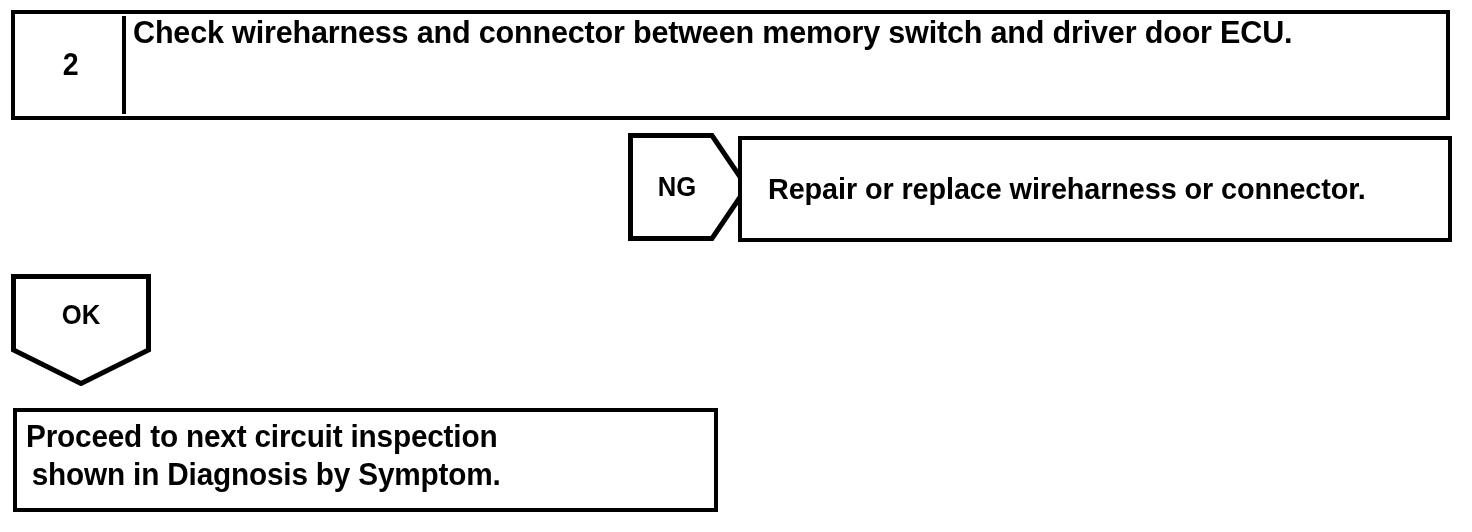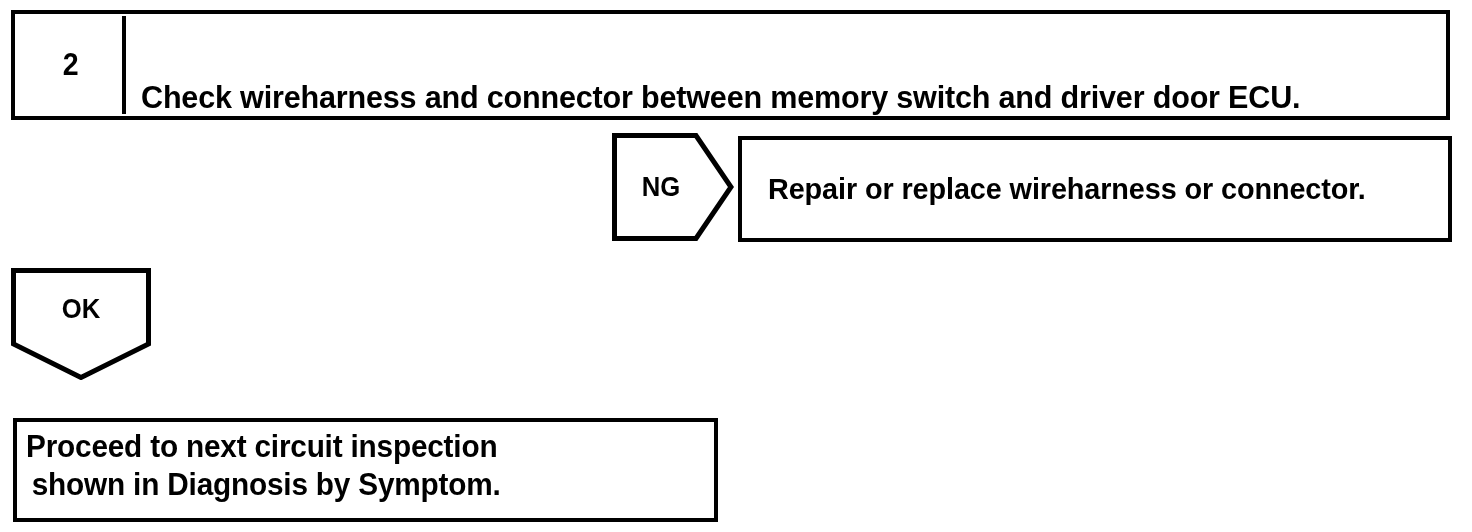--- a/index.html
+++ b/index.html
@@ -56,37 +56,37 @@
   }
   .step-number {
     font-size: 31px;
     font-weight: bold;
     letter-spacing: 0px;
     transform: scaleX(0.92);
   }
   .step-text-cell {
     flex: 1 1 auto;
     display: flex;
-    align-items: flex-end;
-    padding-left: 15px;
+    align-items: flex-start;
+    padding-left: 7px;
     overflow: hidden;
   }
   .step-text {
     font-size: 32px;
     font-weight: bold;
     white-space: nowrap;
     letter-spacing: -0.2px;
     transform: scaleX(0.955);
     transform-origin: left center;
   }
 
   
   .ng-pentagon {
     position: absolute;
-    left: 612px;
+    left: 628px;
     top: 133px;
     width: 122px;
     height: 108px;
   }
   .ng-pentagon svg {
     display: block;
     width: 122px;
     height: 108px;
   }
   .ng-label {
@@ -125,21 +125,21 @@
     white-space: nowrap;
     letter-spacing: -0.1px;
     transform: scaleX(0.96);
     transform-origin: left center;
   }
 
   
   .ok-pentagon {
     position: absolute;
     left: 11px;
-    top: 268px;
+    top: 274px;
     width: 140px;
     height: 112px;
   }
   .ok-pentagon svg {
     display: block;
     width: 140px;
     height: 112px;
   }
   .ok-label {
     position: absolute;
@@ -153,21 +153,21 @@
     font-size: 27px;
     font-weight: bold;
     letter-spacing: 0px;
     transform: scaleX(0.95);
   }
 
   
   .final-box {
     position: absolute;
     left: 13px;
-    top: 418px;
+    top: 408px;
     width: 705px;
     height: 104px;
     box-sizing: border-box;
     border: 4px solid #000;
     background: #fff;
     padding: 6px 0 3px 9px;
     overflow: hidden;
   }
   .final-line {
     font-size: 31px;

